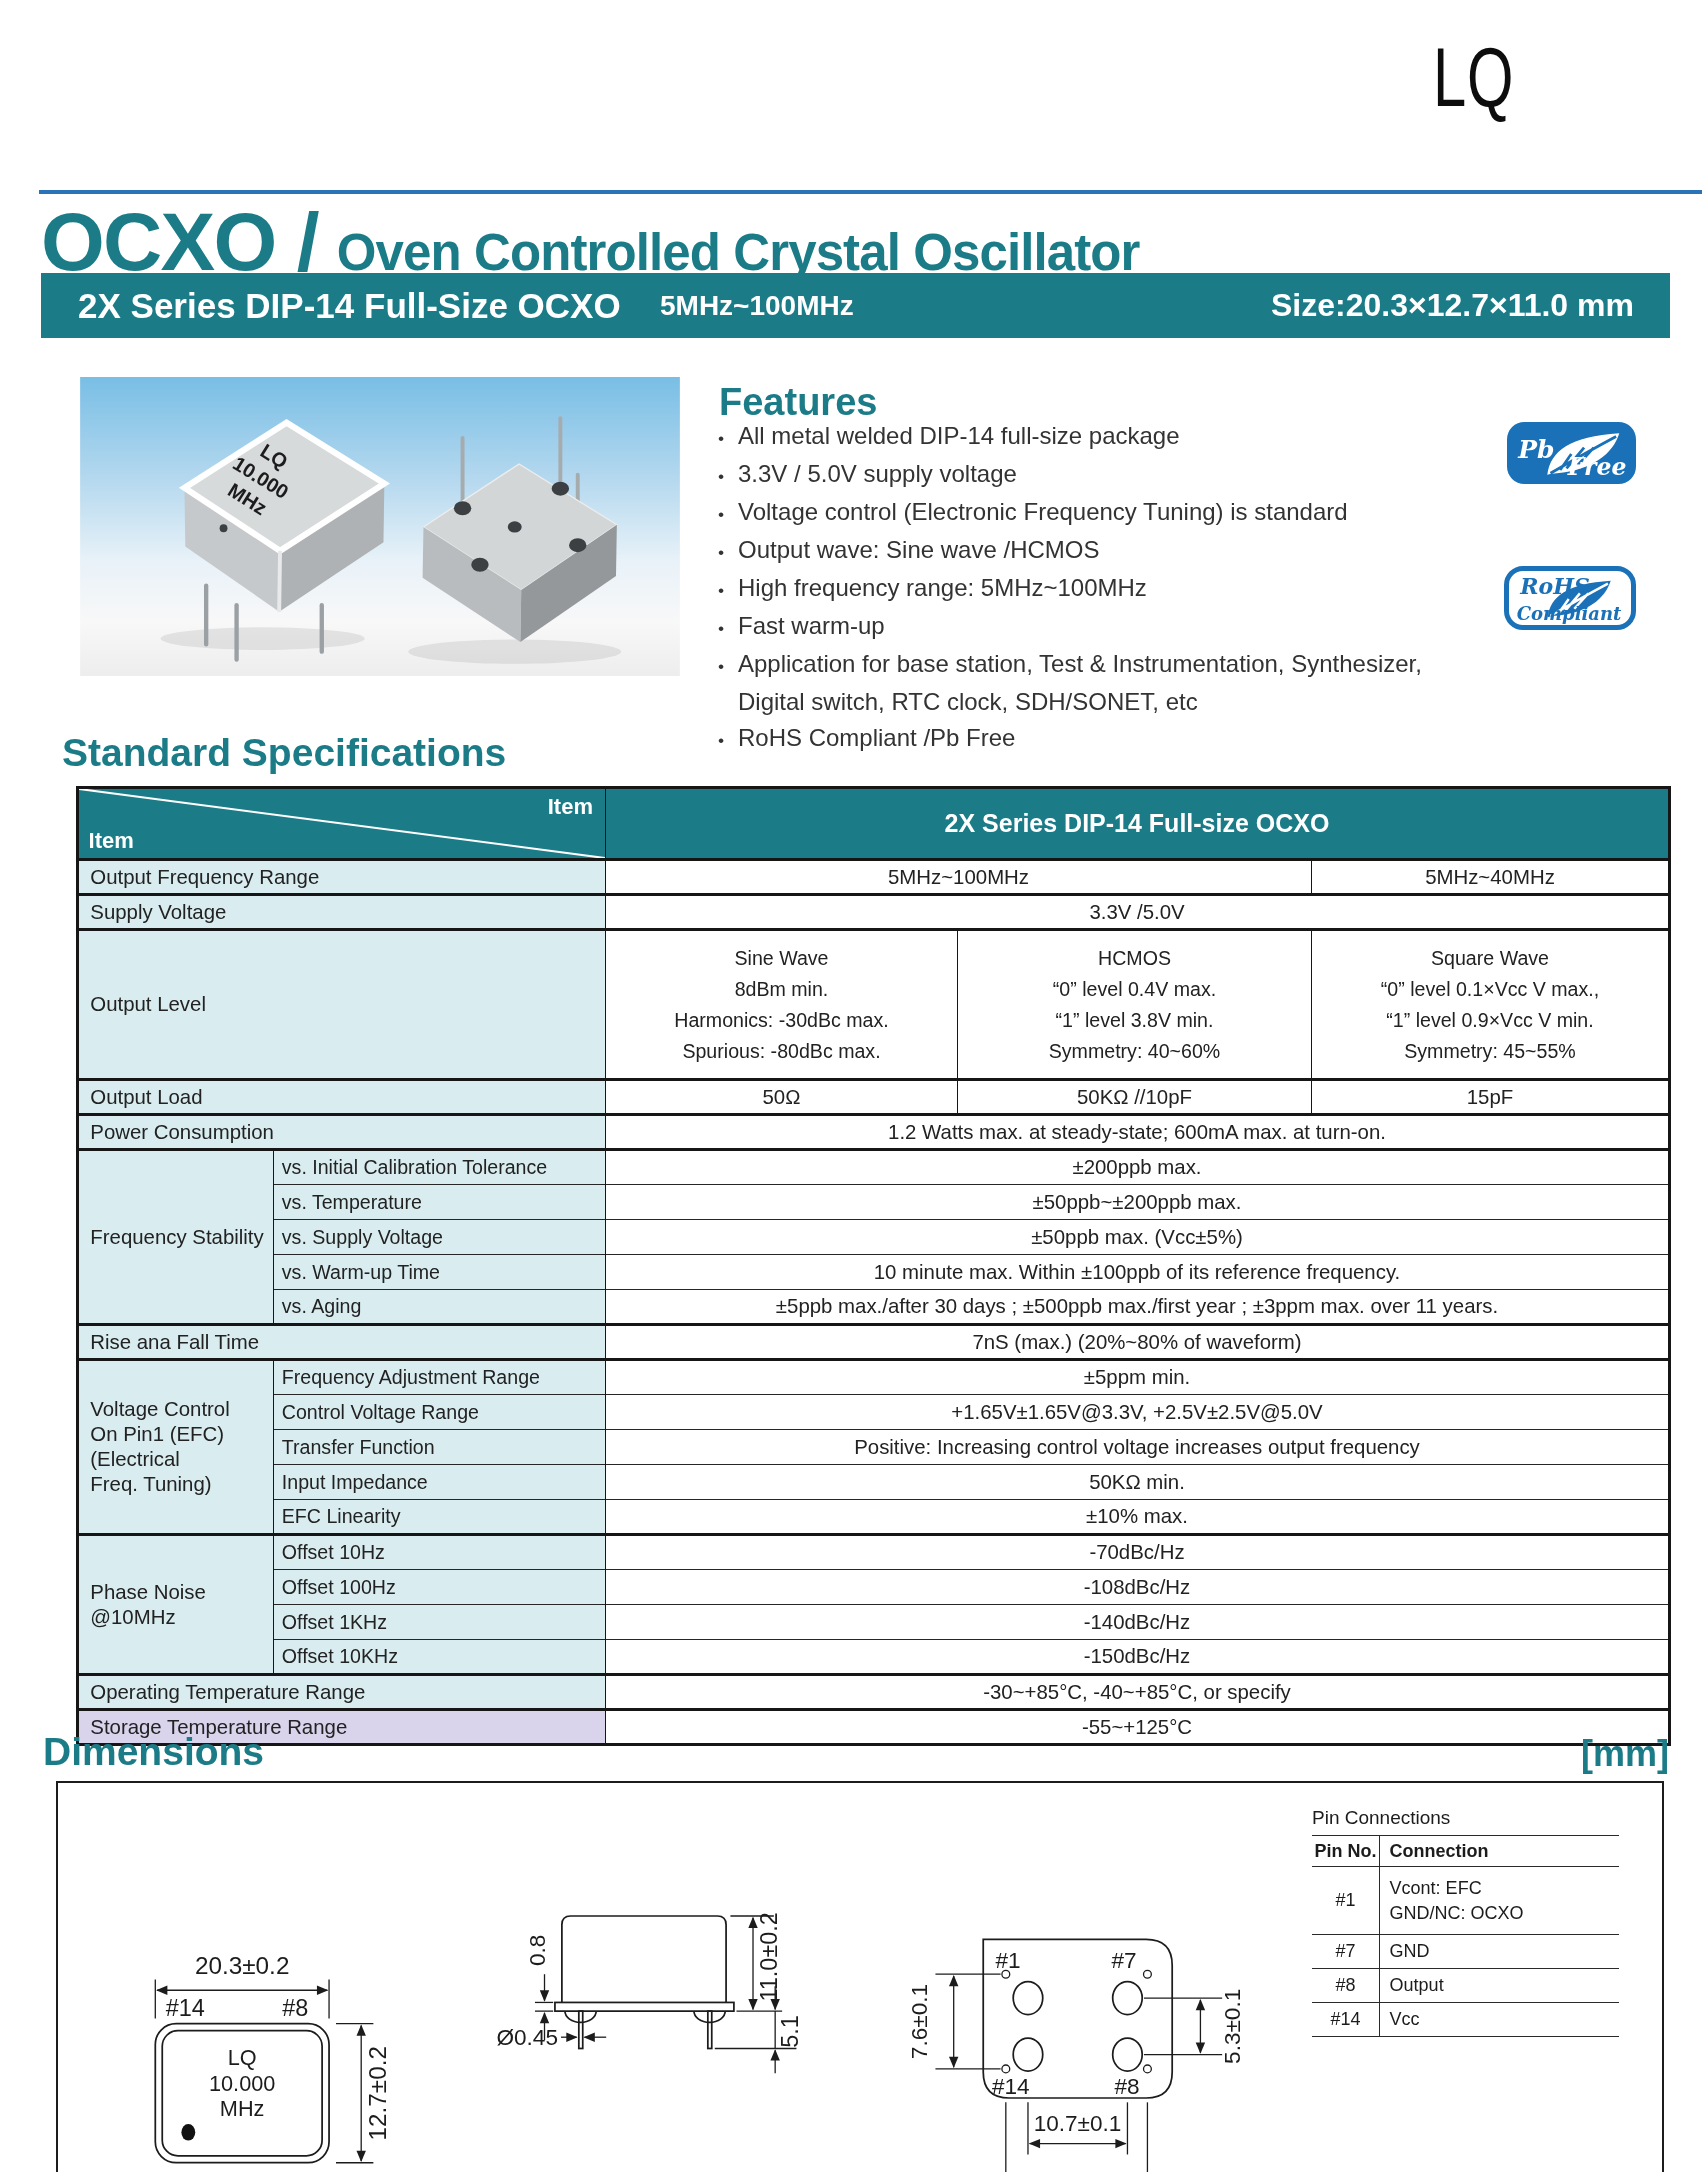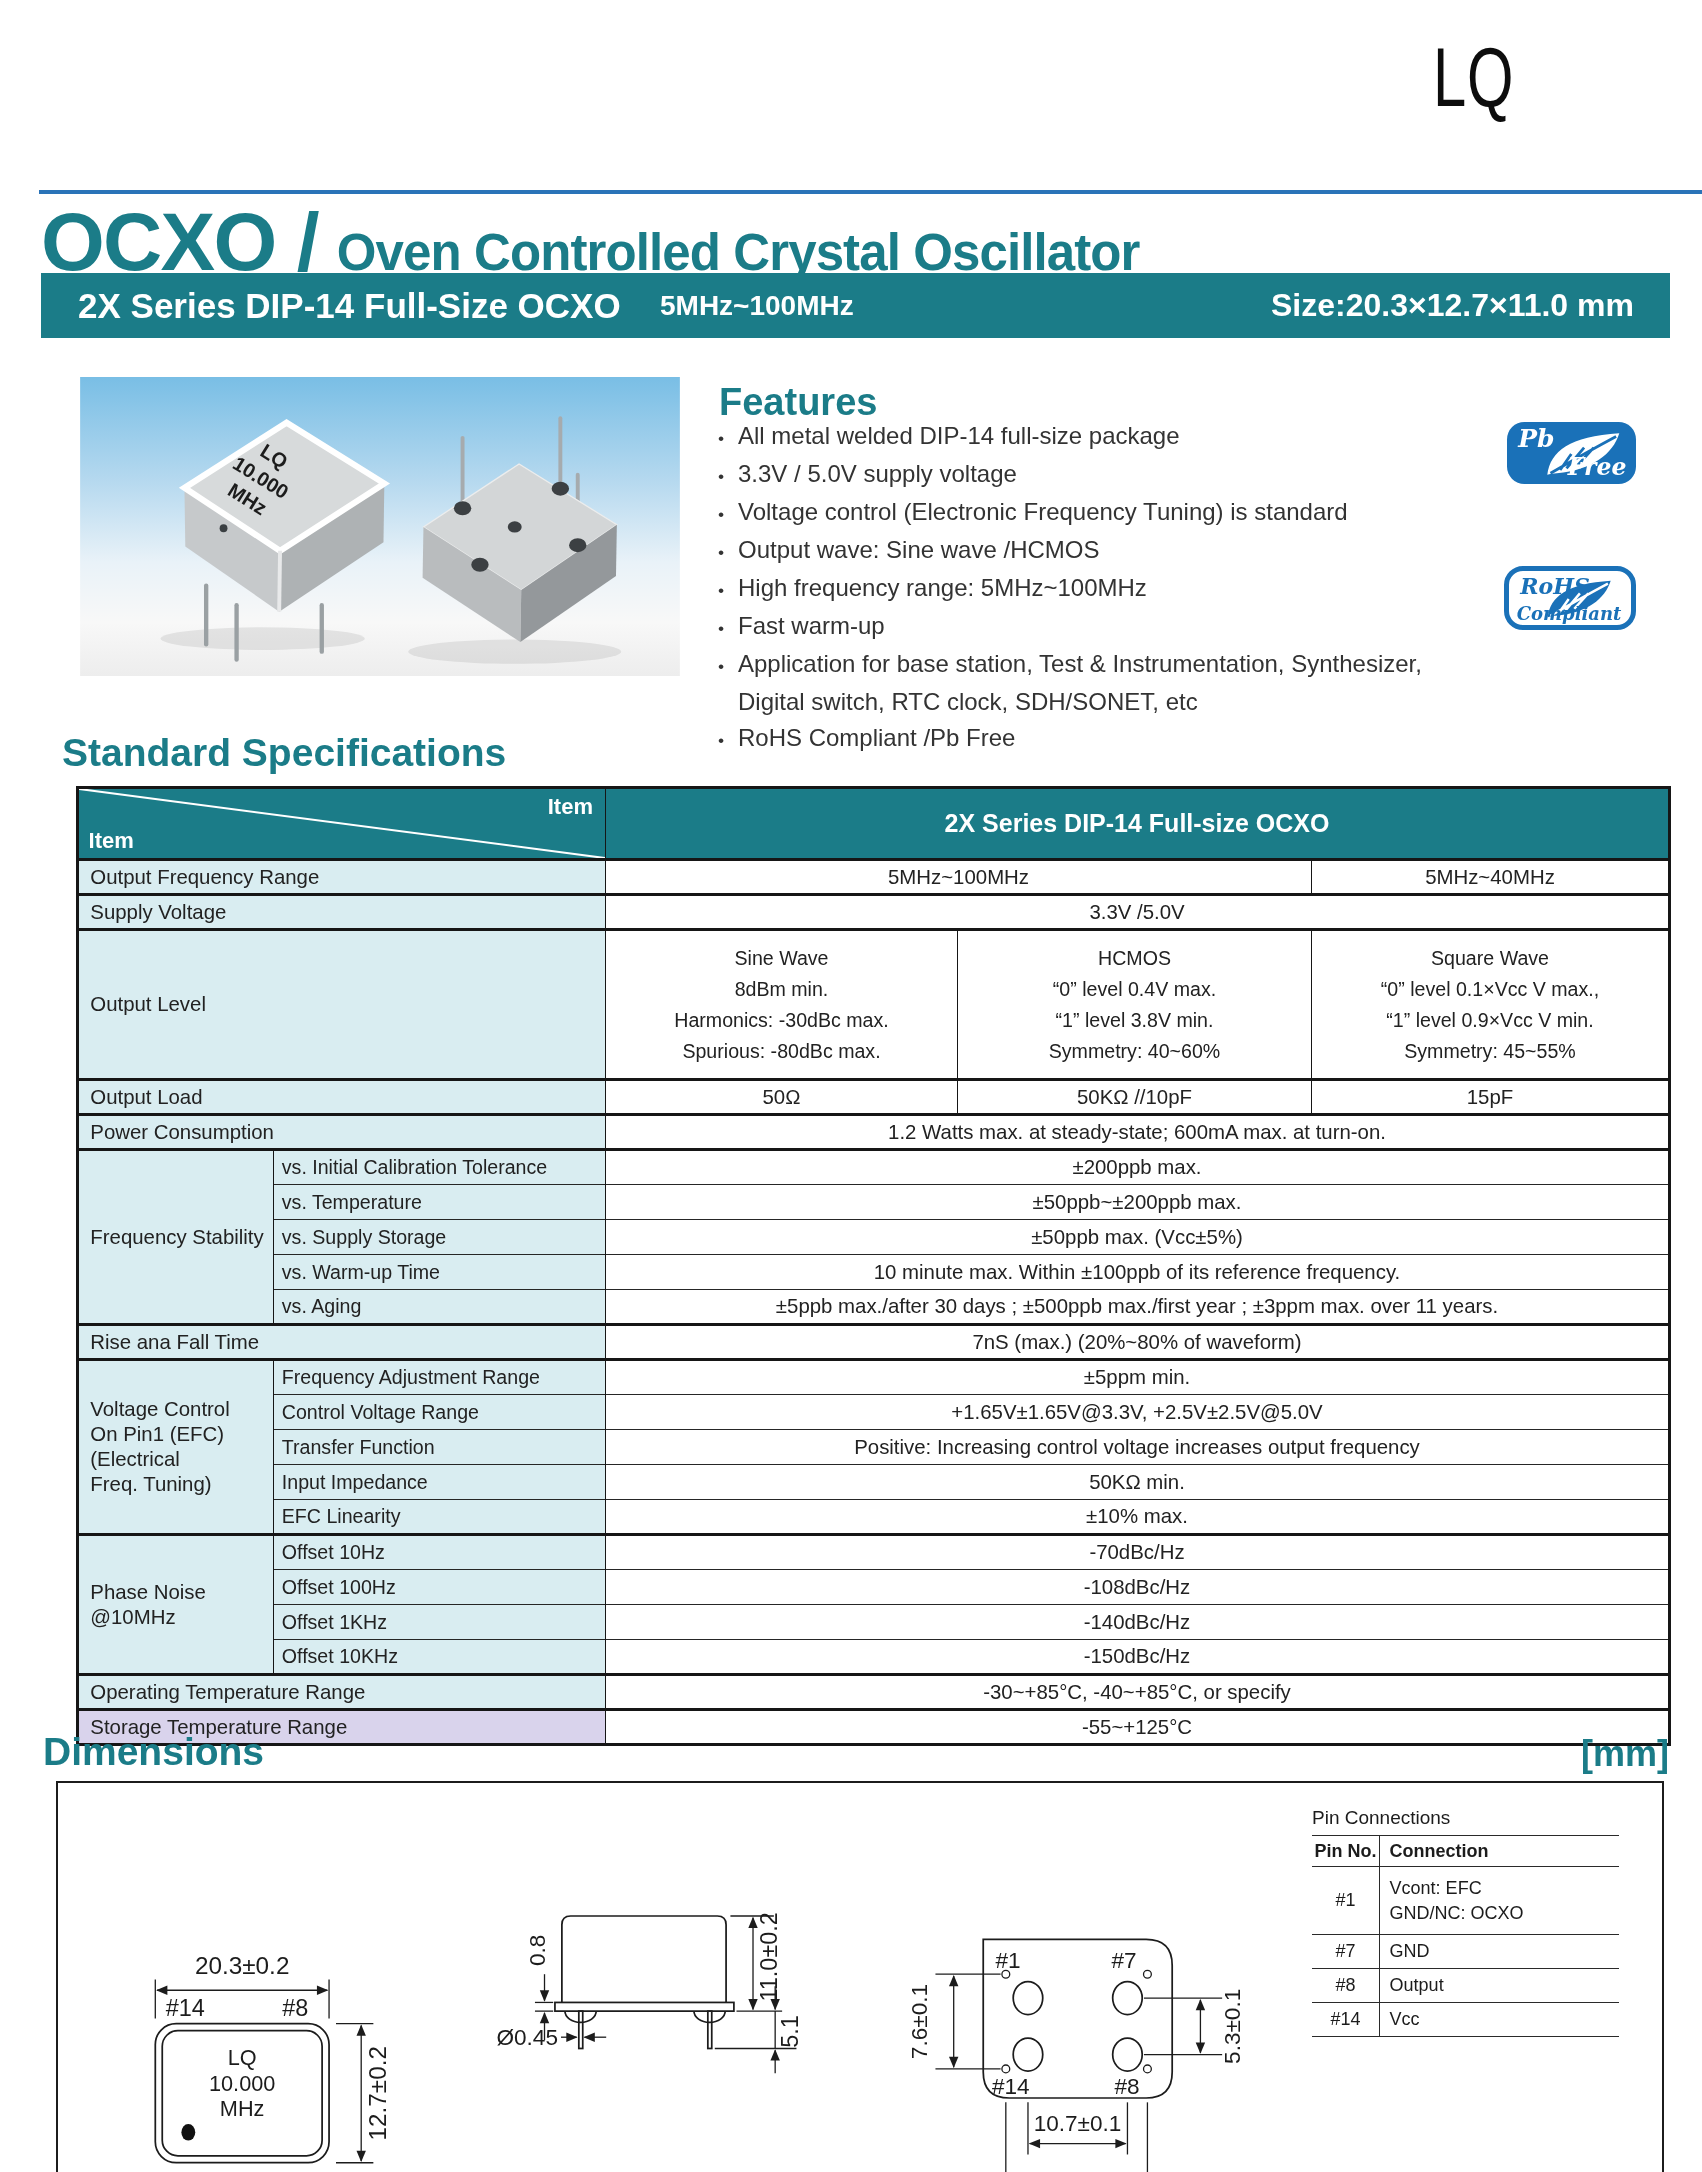--- a/index.html
+++ b/index.html
@@ -33,21 +33,21 @@
   
   .features-h{position:absolute;left:719px;top:381px;font-size:38px;font-weight:bold;color:var(--teal);}
   .features{position:absolute;left:718px;top:418px;width:795px;list-style:none;margin:0;padding:0;}
   .features li{font-size:24px;line-height:36px;color:#333;white-space:nowrap;}
   .features li::before{content:"•";display:inline-block;width:20px;font-size:17.4px;color:#333;}
   .features li.cont::before{content:"";}
   
   .badge{position:absolute;border-radius:17.4px;}
   .badge-pb{left:1507px;top:422px;width:129px;height:62px;background:var(--badge-blue);}
   .badge-rohs{left:1504px;top:566px;width:132px;height:64px;background:#fff;border:5.6px solid var(--badge-blue);box-sizing:border-box;border-radius:19px;}
-  .badge .t1{position:absolute;left:11.3px;top:2px;font-family:"DejaVu Serif", serif;font-style:italic;font-weight:bold;}
+  .badge .t1{position:absolute;left:11.3px;top:13px;font-family:"DejaVu Serif", serif;font-style:italic;font-weight:bold;}
   .badge .t2{position:absolute;right:9.6px;bottom:2.6px;font-family:"DejaVu Serif", serif;font-style:italic;font-weight:bold;}
   .badge-pb .t1{color:#fff;font-size:25px;}
   .badge-pb .t2{color:#fff;font-size:23.5px;margin-top:36px;}
   .badge-rohs .t1{color:var(--badge-blue);font-size:22px;top:1.7px;}
   .badge-rohs .t2{color:var(--badge-blue);font-size:18px;bottom:0.9px;}
   .badge svg{position:absolute;}
   .badge-pb svg{left:34px;top:7.8px;width:83px;height:48px;}
   .badge-rohs svg{left:28px;top:7px;width:83px;height:42px;}
   
   .specs-h{position:absolute;left:62px;top:731px;font-size:39px;font-weight:bold;color:var(--teal);}
@@ -250,21 +250,21 @@
     <tr class="r">
       <td class="g t8" rowspan="5">Frequency Stability</td>
       <td class="s t8">vs. Initial Calibration Tolerance</td>
       <td class="v t8" colspan="3">±200ppb max.</td>
     </tr>
     <tr class="r">
       <td class="s t4">vs. Temperature</td>
       <td class="v t4" colspan="3">±50ppb~±200ppb max.</td>
     </tr>
     <tr class="r">
-      <td class="s t4">vs. Supply Storage</td>
+      <td class="s t4">vs. Supply Voltage</td>
       <td class="v t4" colspan="3">±50ppb max. (Vcc±5%)</td>
     </tr>
     <tr class="r">
       <td class="s t4">vs. Warm-up Time</td>
       <td class="v t4" colspan="3">10 minute max. Within ±100ppb of its reference frequency.</td>
     </tr>
     <tr class="r">
       <td class="s t4">vs. Aging</td>
       <td class="v t4" colspan="3">±5ppb max./after 30 days ; ±500ppb max./first year ; ±3ppm max. over 11 years.</td>
     </tr>

